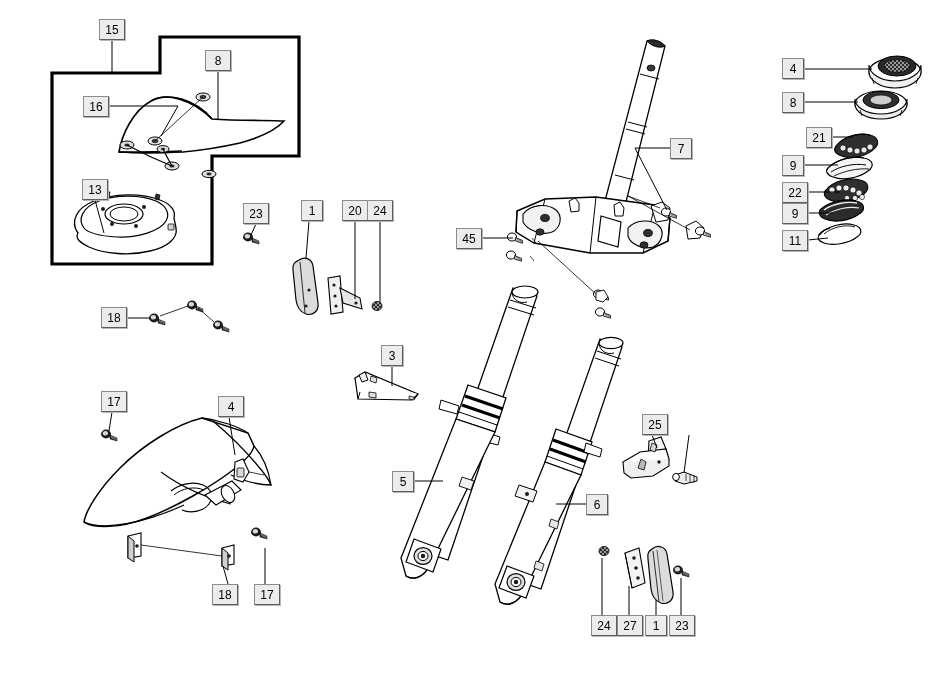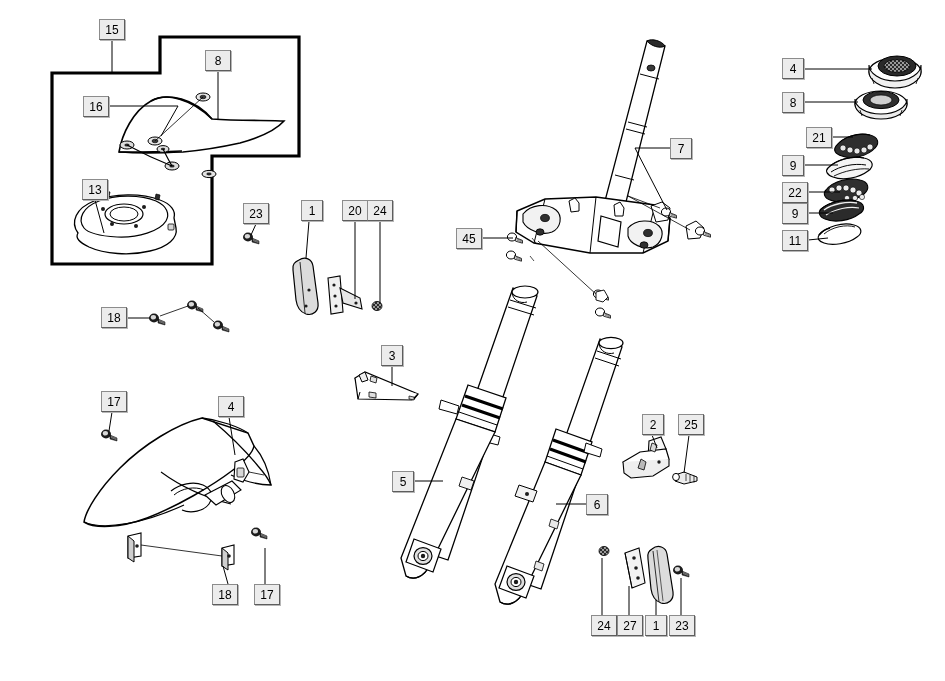--- a/index.html
+++ b/index.html
@@ -475,21 +475,21 @@
     </div>
   <div class="callout w1" style="left:392px;top:471px">
       <span>5</span>
     </div>
   <div class="callout w1" style="left:586px;top:494px">
       <span>6</span>
     </div>
   <div class="callout w1" style="left:642px;top:414px">
       <span>2</span>
     </div>
-  <div class="callout w2" style="left:678px;top:414px">
+  <div class="callout w2" style="left:642px;top:414px">
       <span>25</span>
     </div>
   <div class="callout w2" style="left:212px;top:584px">
       <span>18</span>
     </div>
   <div class="callout w2" style="left:254px;top:584px">
       <span>17</span>
     </div>
   <div class="callout w2" style="left:591px;top:615px">
       <span>24</span>

